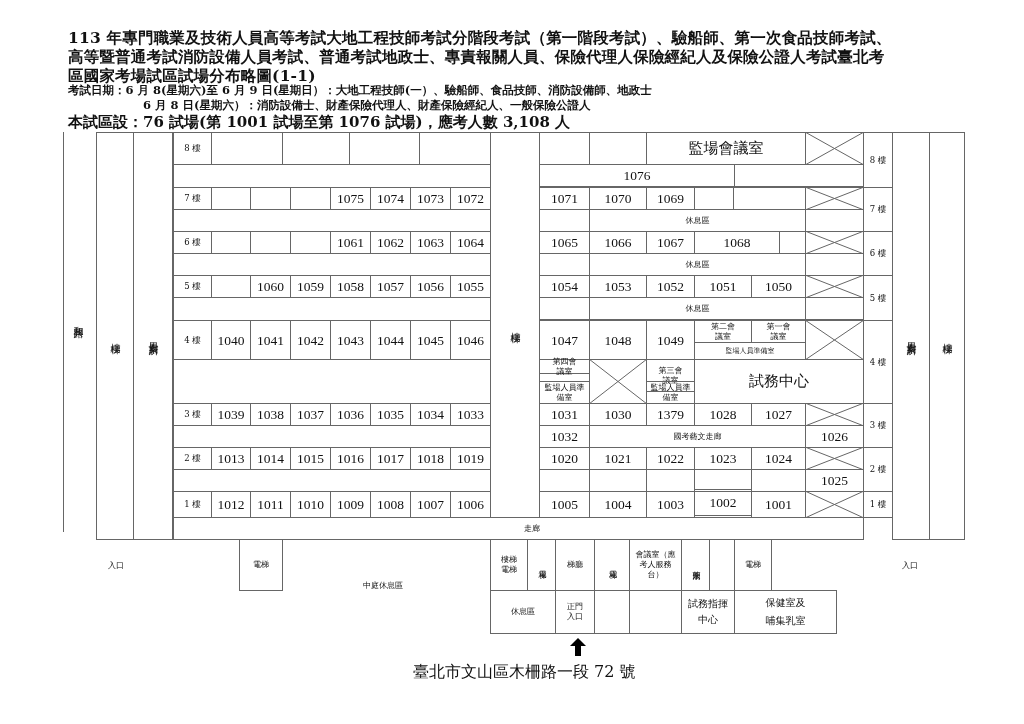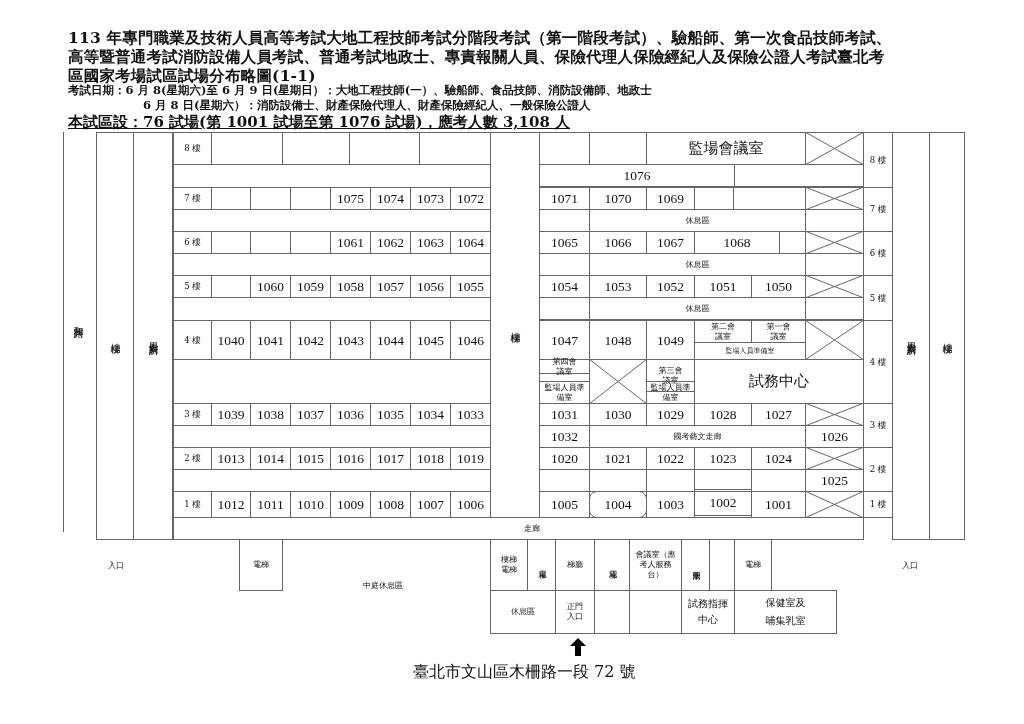--- a/index.html
+++ b/index.html
@@ -1,20 +1,20 @@
 <!DOCTYPE html>
 <html><head>
 <meta charset="utf-8">
 <style>
   html,body{margin:0;padding:0;background:#fff;}
   body{width:1024px;height:724px;position:relative;overflow:hidden;font-family:"DejaVu Serif","Liberation Serif",serif;color:#111;}
   .t{position:absolute;white-space:nowrap;}
   .title{left:68px;font-size:15.5px;line-height:19px;font-weight:bold;letter-spacing:0.2px;}
   .sub{font-size:11.5px;font-weight:bold;}
-  .big{font-size:15px;font-weight:bold;text-decoration:underline;}
+  .big{font-size:15px;font-weight:bold;}
   .box{position:absolute;border:1px solid #666;box-sizing:border-box;display:flex;align-items:center;justify-content:center;text-align:center;font-size:12.5px;line-height:13px;}
   .num{font-family:"Liberation Serif","DejaVu Serif",serif;font-size:13.5px;}
   .sm{font-size:8px;line-height:10px;}
   .xs{font-size:7px;line-height:9px;}
   .md{font-size:10px;line-height:12px;}
   .lbl{font-size:8.5px;}
   .vline{position:absolute;border-left:1px solid #666;}
   .vert{writing-mode:vertical-rl;text-orientation:upright;letter-spacing:1px;}
   svg.x{position:absolute;}
 </style>
@@ -360,21 +360,21 @@
     <span>試務中心</span>
   </div>
 
 <div class="box num" style="left:539px;top:403px;width:51px;height:23px;">
     <span>1031</span>
   </div>
 <div class="box num" style="left:589px;top:403px;width:58px;height:23px;">
     <span>1030</span>
   </div>
 <div class="box num" style="left:646px;top:403px;width:49px;height:23px;">
-    <span>1029</span>
+    <span>1379</span>
   </div>
 <div class="box num" style="left:694px;top:403px;width:58px;height:23px;">
     <span>1028</span>
   </div>
 <div class="box num" style="left:751px;top:403px;width:55px;height:23px;">
     <span>1027</span>
   </div>
 <div class="box" style="left:805px;top:403px;width:59px;height:23px;"></div>
 <svg class="x" style="left:805px;top:403px;" width="59" height="23">
     <line x1="0" y1="0" x2="59" y2="23" stroke="#666"></line>
@@ -415,21 +415,21 @@
 <div class="box" style="left:646px;top:469px;width:49px;height:23px;"></div>
 <div class="box" style="left:694px;top:469px;width:58px;height:23px;"></div>
 <div class="box" style="left:751px;top:469px;width:55px;height:23px;"></div>
 <div class="box num" style="left:805px;top:469px;width:59px;height:23px;">
     <span>1025</span>
   </div>
 
 <div class="box num" style="left:539px;top:491px;width:51px;height:27px;">
     <span>1005</span>
   </div>
-<div class="box num" style="left:589px;top:491px;width:58px;height:27px;border-radius:8px;">
+<div class="box num" style="left:589px;top:491px;width:58px;height:27px;">
     <span>1004</span>
   </div>
 <div class="box num" style="left:646px;top:491px;width:49px;height:27px;text-align:center;">
     <span>1003</span>
   </div>
 <div class="box num" style="left:694px;top:489px;width:58px;height:27px;">
     <span>1002</span>
   </div>
 <div class="box num" style="left:751px;top:491px;width:55px;height:27px;">
     <span>1001</span>

